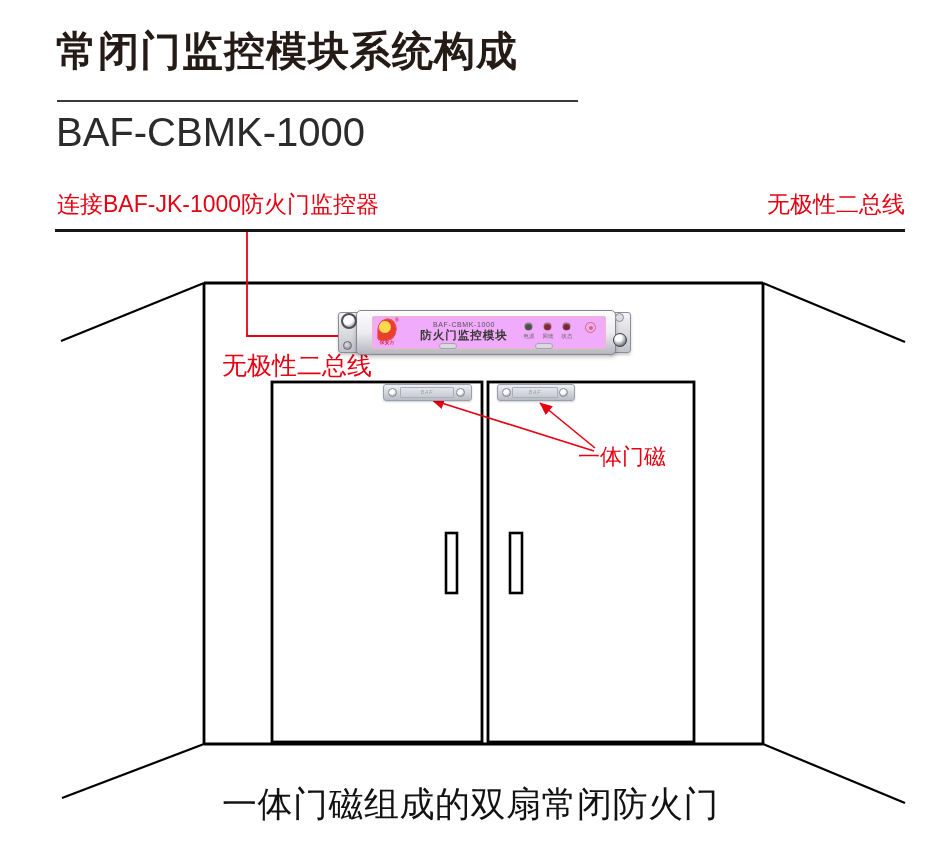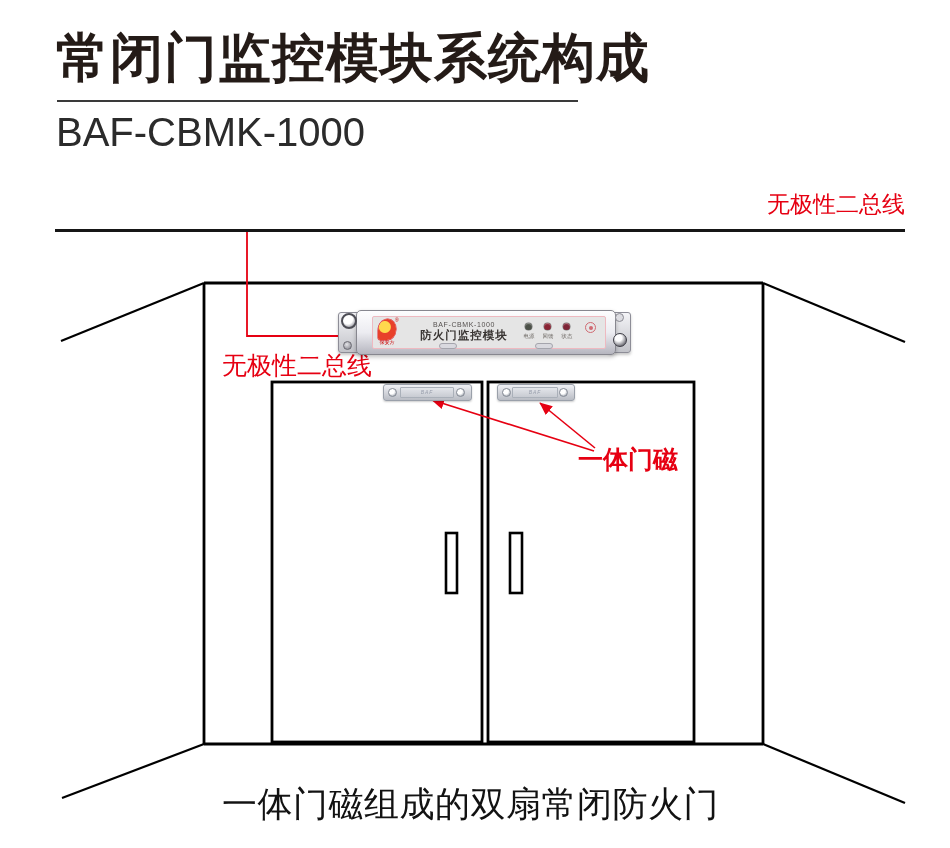--- a/index.html
+++ b/index.html
@@ -2,46 +2,46 @@
 <html><head>
 <meta charset="utf-8">
 <style>
   html,body{margin:0;padding:0;background:#fff;}
   .page{
     position:relative;width:950px;height:848px;background:#fff;overflow:hidden;
     font-family:"Liberation Sans","DejaVu Sans",sans-serif;
   }
   .abs{position:absolute;}
   
-  .title{left:56px;top:28px;font-size:53px;font-weight:700;color:#241b17;letter-spacing:1px;line-height:1.15;}
+  .title{left:56px;top:28px;font-size:41px;font-weight:700;color:#241b17;letter-spacing:1px;line-height:1.15;}
   .title-divider{left:57px;top:100px;width:521px;height:2px;background:#3a3a3a;}
   .model-heading{left:56px;top:109px;font-size:40px;font-weight:400;color:#2b2b2b;line-height:1.15;}
   
   .red-text{color:#e60012;}
   .connect-label{left:57px;top:191px;font-size:23px;line-height:1.2;}
   .bus-top-label{top:191px;right:45px;font-size:23px;line-height:1.2;}
   .bus-rule{left:55px;top:229px;width:850px;height:3px;background:#161616;}
   .bus-inner-label{left:222px;top:350px;font-size:25px;line-height:1.2;}
-  .magnet-label{left:578px;top:444px;font-size:25px;line-height:1.2;font-weight:bold;}
+  .magnet-label{left:578px;top:444px;font-size:22px;line-height:1.2;}
   .caption{left:222px;top:781px;font-size:35px;font-weight:500;color:#121212;letter-spacing:.5px;text-align:right;}
   
   .diagram-svg{left:0;top:0;}
   
   .device{left:338px;top:310px;width:292px;height:44px;}
   .bracket{background:linear-gradient(180deg,#f4f4f7,#c2c3c9);border:1px solid #8d8d97;border-radius:3px;box-shadow:0 2px 3px rgba(0,0,0,.22);}
   .bracket-left{left:0;top:2px;width:27px;height:39px;}
   .bracket-right{left:270px;top:2px;width:21px;height:39px;}
   .screw{border-radius:50%;}
   .screw-big-tl{left:3px;top:3px;width:12px;height:12px;background:radial-gradient(circle at 40% 35%,#ffffff 45%,#9d9da6 80%);border:2px solid #4d4d55;}
   .screw-small-bl{left:5px;top:31px;width:7px;height:7px;background:radial-gradient(circle at 40% 35%,#e4e4e8,#7c7c85);border:1px solid #6a6a72;}
   .screw-small-tr{left:277px;top:3px;width:7px;height:7px;background:#dcdce1;border:1px solid #8b8b93;}
   .screw-big-br{left:275px;top:23px;width:12px;height:12px;background:radial-gradient(circle at 38% 32%,#fdfdfe 30%,#55555e 85%);border:1px solid #3e3e46;}
   .device-body{left:18px;top:0;width:258px;height:43px;border:1px solid #87878f;border-radius:5px;
     background:linear-gradient(180deg,#fdfdfe 0%,#ececf1 50%,#b6b6bf 100%);box-shadow:0 2px 4px rgba(0,0,0,.25);}
-  .device-panel{left:34px;top:6px;width:232px;height:31px;background:#e5e5e5;border:1px solid #eeb9c0;border-radius:2px;}
+  .device-panel{left:34px;top:6px;width:232px;height:31px;background:#f0abfc;border:1px solid #eeb9c0;border-radius:2px;}
   .device-logo{left:5px;top:2px;width:18px;height:21px;border-radius:55% 45% 50% 12%;
     background:radial-gradient(circle at 38% 38%,#ffd84d 0 32%,#e8402a 38% 100%);box-shadow:0 0 0 .5px #d23;}
   .logo-reg{left:22px;top:0;font-size:5px;color:#c00;}
   .device-brand{left:2px;top:23px;width:24px;text-align:center;font-size:5px;color:#c00;line-height:1;}
   .device-model{left:36px;top:4px;width:110px;text-align:center;font-size:7px;letter-spacing:.6px;color:#55504e;line-height:1;}
   .device-name{left:36px;top:12px;width:110px;text-align:center;font-size:11.5px;font-weight:600;color:#3a3634;line-height:1.1;letter-spacing:1px;}
   .slot{background:#d9d9df;border:1px solid #a5a5ad;border-radius:3px;width:16px;height:4px;}
   .slot-left{left:66px;top:26px;}
   .slot-right{left:162px;top:26px;}
   .led{width:7px;height:7px;border-radius:50%;top:6px;box-shadow:inset 0 1px 1px rgba(255,255,255,.4),0 0 0 .5px #777;}
@@ -69,20 +69,21 @@
 </style>
 </head>
 <body>
 
 <div class="page">
 
   <div class="abs title">常闭门监控模块系统构成</div>
   <div class="abs title-divider"></div>
   <div class="abs model-heading">BAF-CBMK-1000</div>
 
+  <div class="abs red-text connect-label">连接BAF-JK-1000防火门监控器</div>
   <div class="abs red-text bus-top-label">无极性二总线</div>
   <div class="abs bus-rule"></div>
 
   <svg class="abs diagram-svg" width="950" height="848" viewBox="0 0 950 848">
     <defs>
       <marker id="arrow" markerWidth="9" markerHeight="8" refX="7.5" refY="3.5" orient="auto">
         <path d="M0,0 L8,3.5 L0,7 z" fill="#e60012"></path>
       </marker>
     </defs>
 

